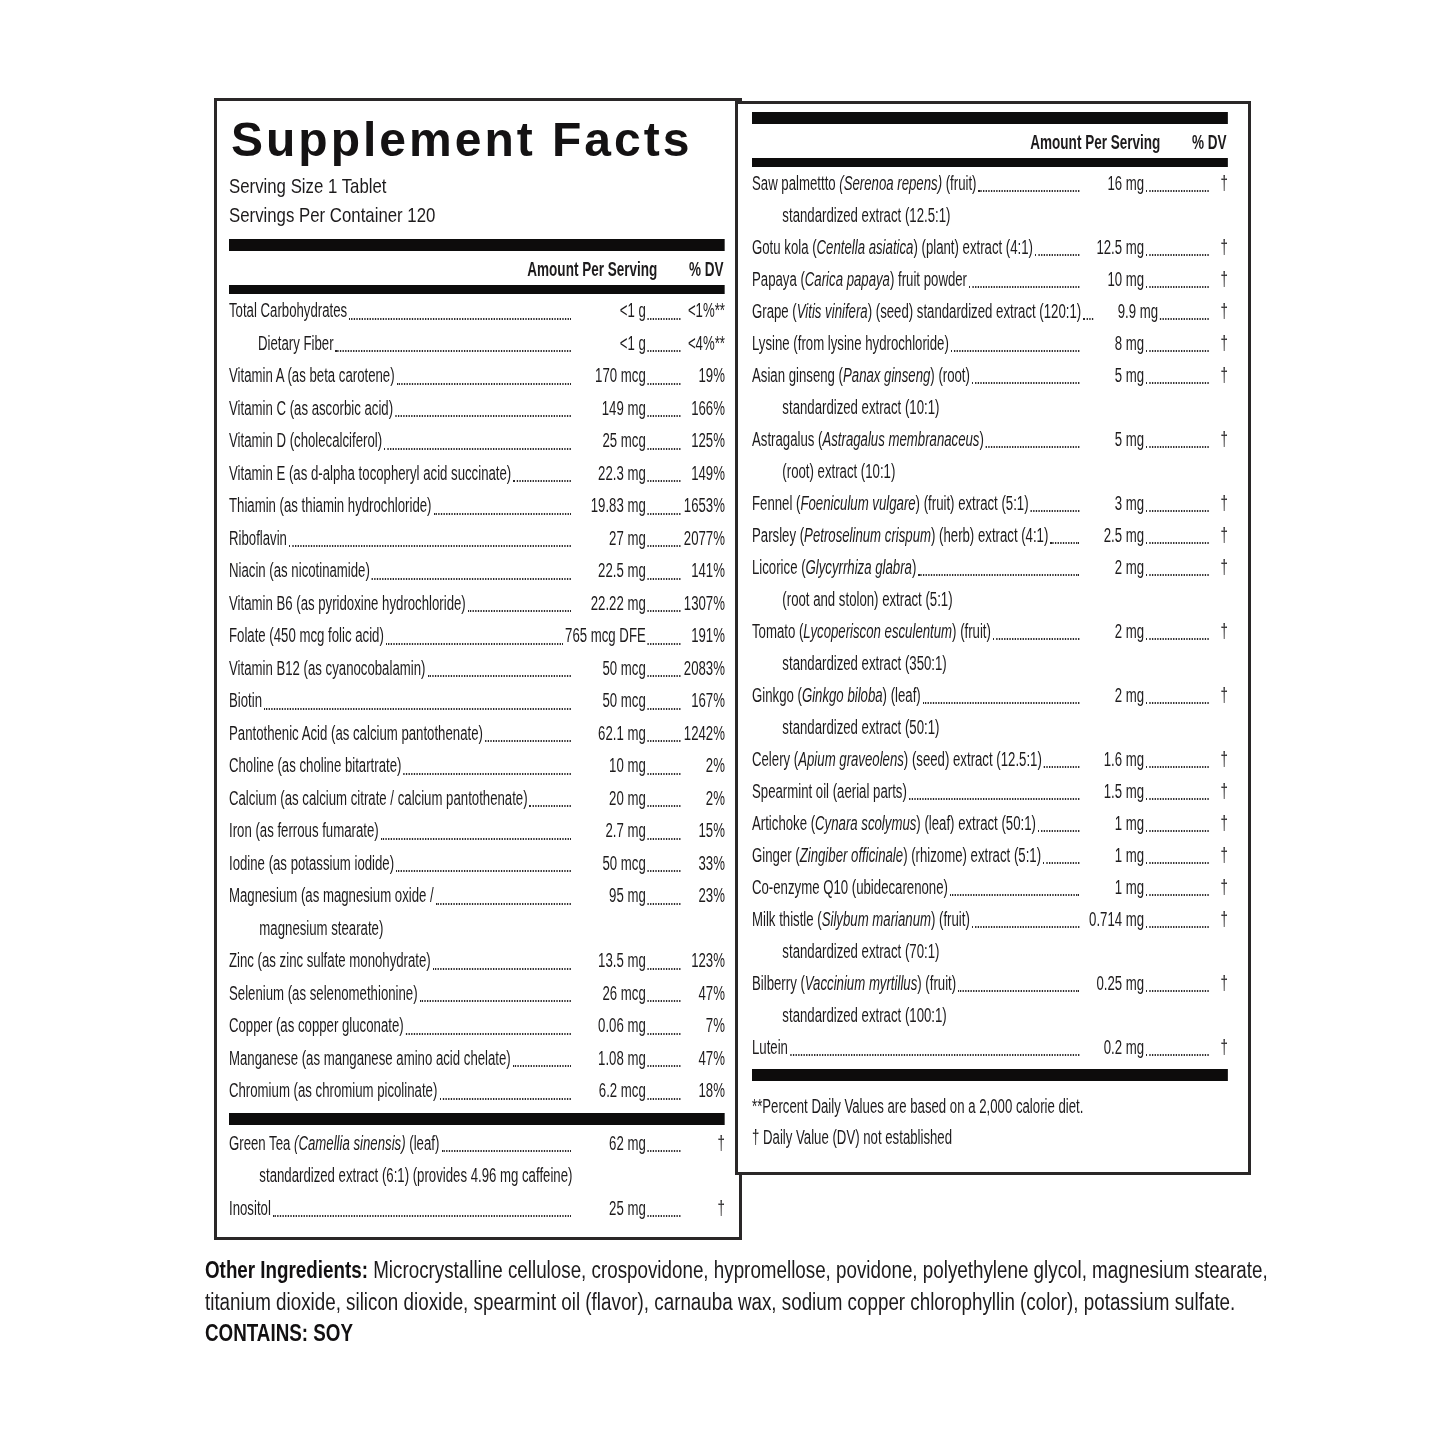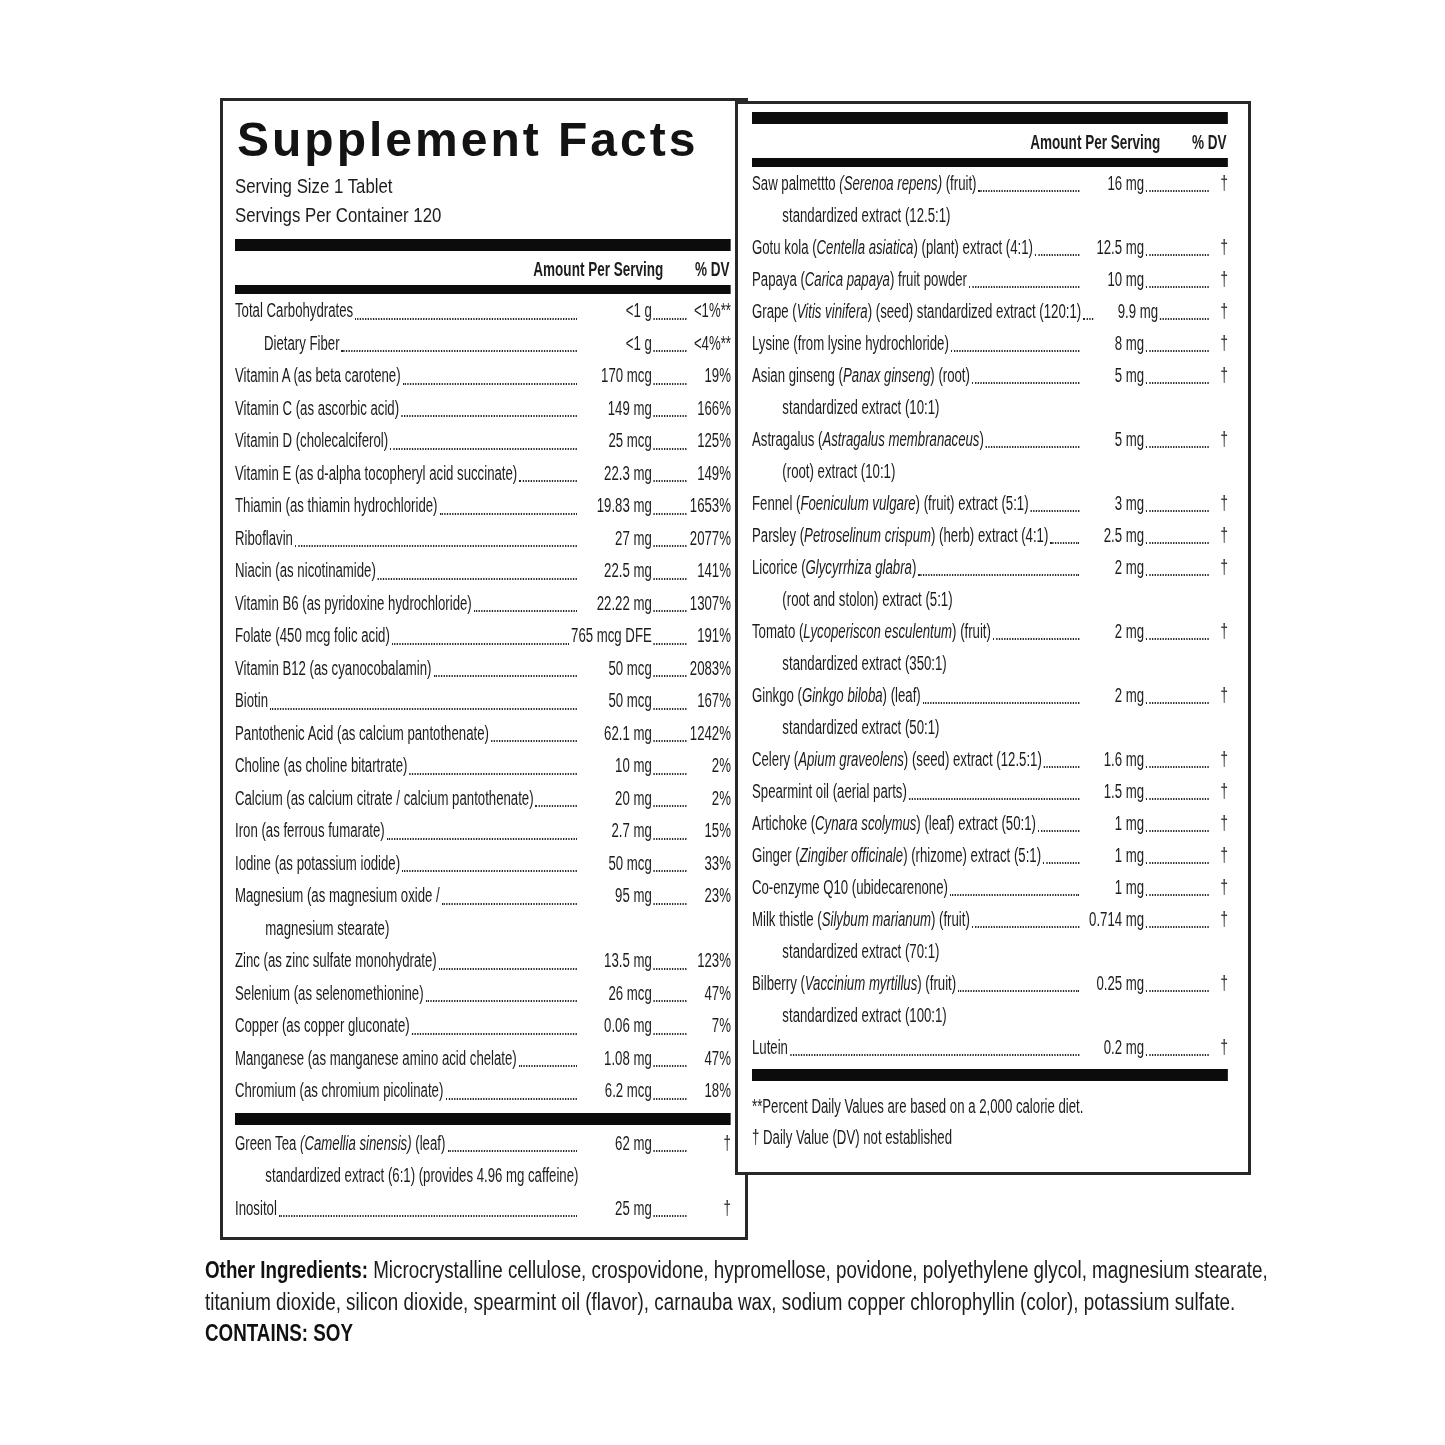--- a/index.html
+++ b/index.html
@@ -3,21 +3,21 @@
 <meta charset="utf-8">
 <style>
   html,body { margin:0; padding:0; }
   body {
     width:1445px; height:1445px; background:#ffffff;
     font-family:"Liberation Sans", sans-serif; color:#1d1b1c;
   }
   #canvas { position:relative; width:1445px; height:1445px; background:#fff; }
 
   .panel { position:absolute; background:#fff; border:3px solid #2a2728; box-sizing:border-box; overflow:hidden; }
-  #left-panel  { left:220px; top:98px;  width:528px; height:1142px; padding:6px 14px 6px 12px; }
+  #left-panel  { left:214px; top:98px;  width:528px; height:1142px; padding:6px 14px 6px 12px; }
   #right-panel { left:735px; top:101px; width:516px; height:1074px; padding:8px 20px 8px 14px; }
 
   
   .sqA { transform:scaleX(0.66); transform-origin:0 0; width:151.5%; }
   .sqB { transform:scaleX(0.80); transform-origin:0 0; width:125%; }
 
   h1.title {
     font-size:48px; font-weight:bold; letter-spacing:3px; line-height:1.05;
     margin:8px 0 6px 2px; color:#141213; white-space:nowrap;
   }

